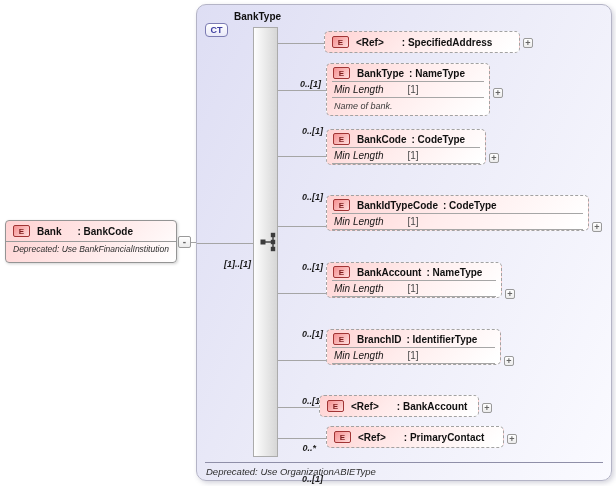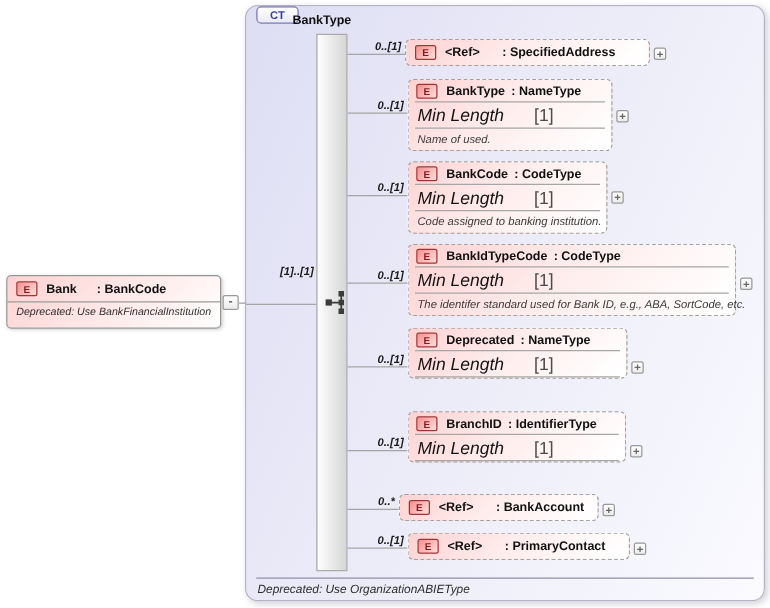--- a/index.html
+++ b/index.html
@@ -1,27 +1,27 @@
 <!DOCTYPE html>
 <html><head>
 <meta charset="utf-8">
 <style>
   * { margin:0; padding:0; box-sizing:border-box; }
   html,body { width:616px; height:486px; background:#fff; font-family:"Liberation Sans", sans-serif; }
   #canvas { position:relative; width:616px; height:486px; overflow:hidden; }
 
   .hline { position:absolute; height:1px; background:#a5a5a5; }
-  .card  { position:absolute; font-size:9px; font-style:italic; font-weight:bold; color:#1a1a1a; text-align:right; white-space:nowrap; }
+  .card  { position:absolute; font-size:9px; font-style:italic; font-weight:bold; color:#1a1a1a; text-align:right; white-space:nowrap;margin-top:47px; }
 
   
   .ct-box { position:absolute; left:196px; top:4px; width:416px; height:477px;
             border:1px solid #b4b4c6; border-radius:10px;
             background:linear-gradient(115deg,#dedef4 0%,#ebebf8 45%,#fafaff 100%);
             box-shadow:2px 2px 5px rgba(110,110,140,.30); }
-  .ct-badge { position:absolute; left:8px; top:0; width:34px; height:14px;
+  .ct-badge { position:absolute; left:8px; top:18px; width:23px; height:14px;
               border:1px solid #7c7cb2; border-radius:4px; background:linear-gradient(#ffffff,#e9e9f8);
               color:#3d3da0; font-size:9px; font-weight:bold; display:flex; align-items:center; justify-content:center; }
   .ct-title { position:absolute; left:37px; top:6px; font-size:10px; font-weight:bold; color:#101010; }
 
   
   .seq-bar { position:absolute; left:56px; top:22px; width:25px; height:430px;
              border:1px solid #ababab; background:linear-gradient(to right,#fefefe,#d6d6d6); }
   .seq-icon { position:absolute; left:60px; top:226px; }
 
   
@@ -29,21 +29,21 @@
           background:linear-gradient(135deg,#ffd2d2 0%,#ffecec 45%,#ffffff 95%); }
   .etitle { display:flex; align-items:center; padding:3px 6px 2px 6px; white-space:nowrap; }
   .ebox.simple .etitle { padding:4px 7px; }
   .eicon { width:17px; height:12px; min-width:17px; border:1px solid #a03434; border-radius:2px;
            background:linear-gradient(135deg,#f59090,#ffdede); color:#7d1d1d;
            font-size:8px; font-weight:bold; display:flex; align-items:center; justify-content:center; margin-right:7px; }
   .ename,.etype { font-size:10px; font-weight:bold; color:#101010; }
   .etype { margin-left:5px; }
   .gap .etype { margin-left:18px; }
   .facet { margin:0 5px; border-top:1px solid #a6a6a6; border-bottom:1px solid #a6a6a6;
-           padding:2px 2px; display:flex; align-items:flex-start; font-size:14px; }
+           padding:2px 2px; display:flex; align-items:flex-start; font-size:10px; }
   .flabel { font-style:italic; color:#151515; }
   .fvalue { margin-left:24px; color:#4a4a4a; }
   .anno { padding:3px 7px 4px 7px; font-size:9px; font-style:italic; color:#3a3a3a; white-space:nowrap; }
 
   .plus { position:absolute; width:10px; height:10px; border:1px solid #9a9a9a; border-radius:2px;
           background:linear-gradient(#ffffff,#ececec); color:#666; font-size:9px; font-weight:bold;
           line-height:8px; text-align:center; cursor:pointer; }
 
   
   .root-box { position:absolute; left:5px; top:220px; width:172px; height:43px;
@@ -110,62 +110,60 @@
     <div class="ebox" style="left:129px;top:58px;width:164px">
       <div class="etitle">
         <span class="eicon">E</span>
         <span class="ename">BankType</span>
         <span class="etype">: NameType</span>
       </div>
       <div class="facet">
         <span class="flabel">Min Length</span>
         <span class="fvalue">[1]</span>
       </div>
-      <div class="anno">Name of used.</div>
+      <div class="anno">Name of bank.</div>
     </div>
     <div class="plus" style="left:296px;top:83px">+</div>
 
     <div class="hline" style="left:81px;top:151px;width:48px"></div>
     <div class="card" style="left:72px;top:140px;width:54px">0..[1]</div>
     <div class="ebox" style="left:129px;top:124px;width:160px">
       <div class="etitle">
         <span class="eicon">E</span>
         <span class="ename">BankCode</span>
         <span class="etype">: CodeType</span>
       </div>
       <div class="facet">
         <span class="flabel">Min Length</span>
         <span class="fvalue">[1]</span>
       </div>
-      <div class="anno">Code assigned to banking institution.</div>
     </div>
     <div class="plus" style="left:292px;top:148px">+</div>
 
     <div class="hline" style="left:81px;top:221px;width:48px"></div>
     <div class="card" style="left:72px;top:210px;width:54px">0..[1]</div>
     <div class="ebox" style="left:129px;top:190px;width:263px">
       <div class="etitle">
         <span class="eicon">E</span>
         <span class="ename">BankIdTypeCode</span>
         <span class="etype">: CodeType</span>
       </div>
       <div class="facet">
         <span class="flabel">Min Length</span>
         <span class="fvalue">[1]</span>
       </div>
-      <div class="anno">The identifer standard used for Bank ID, e.g., ABA, SortCode, etc.</div>
     </div>
     <div class="plus" style="left:395px;top:217px">+</div>
 
     <div class="hline" style="left:81px;top:288px;width:48px"></div>
     <div class="card" style="left:72px;top:277px;width:54px">0..[1]</div>
     <div class="ebox" style="left:129px;top:257px;width:176px">
       <div class="etitle">
         <span class="eicon">E</span>
-        <span class="ename">Deprecated</span>
+        <span class="ename">BankAccount</span>
         <span class="etype">: NameType</span>
       </div>
       <div class="facet">
         <span class="flabel">Min Length</span>
         <span class="fvalue">[1]</span>
       </div>
     </div>
     <div class="plus" style="left:308px;top:284px">+</div>
 
     <div class="hline" style="left:81px;top:355px;width:48px"></div>

